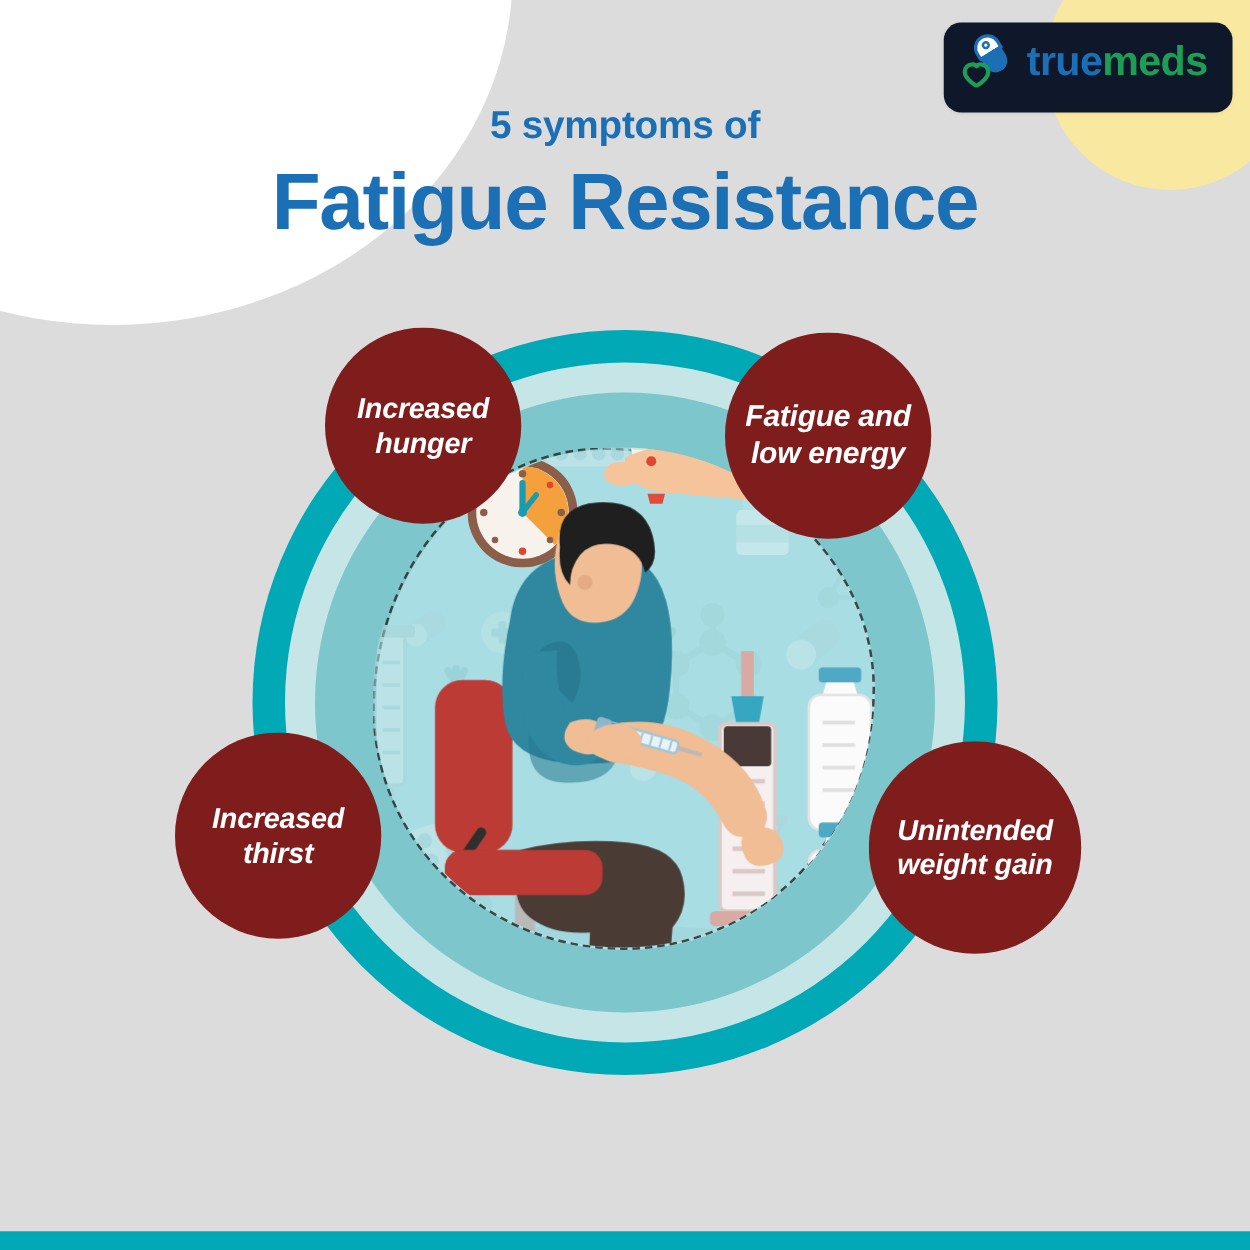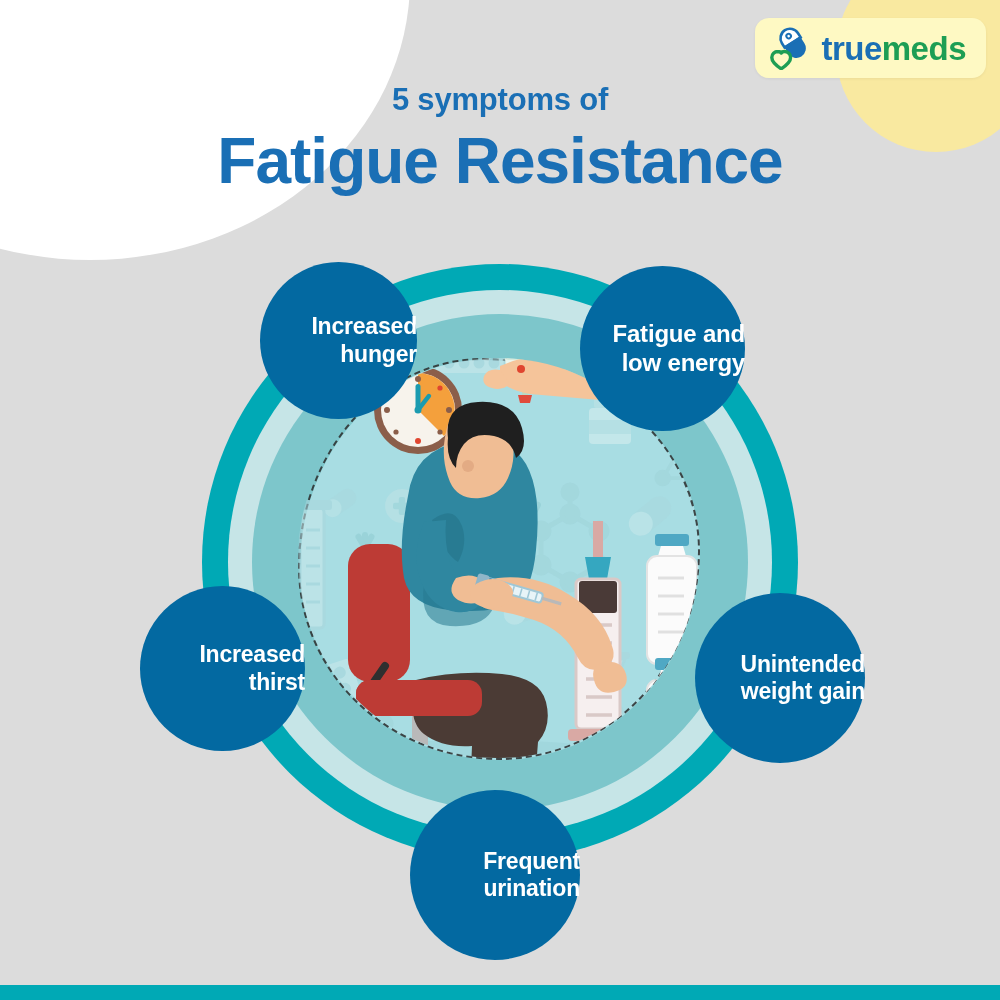--- a/index.html
+++ b/index.html
@@ -21,22 +21,22 @@
     position:absolute;right:-36px;top:-48px;width:200px;height:200px;
     background:#f9e9a0;border-radius:50%;
   }
   .bottom-bar{
     position:absolute;left:0;bottom:0;width:1000px;height:15px;background:#00a9b5;
   }
 
   
   .logo-pill{
     position:absolute;right:14px;top:18px;
-    background:#fef9c3;border-radius:14px;
-    padding:8px 20px 8px 14px;
+    background:#0f172a;border-radius:14px;
+    padding:8px 20px 20px 14px;
     display:flex;align-items:center;gap:8px;
     box-shadow:0 1px 3px rgba(0,0,0,.06);
   }
   .logo-mark{width:44px;height:44px;position:relative;flex:none;}
   .logo-text{font-size:33px;font-weight:bold;letter-spacing:-0.5px;line-height:1;}
   .logo-true{color:#1a6fb5;}
   .logo-meds{color:#1d9e54;}
 
   
   .headline{
@@ -72,24 +72,25 @@
   }
   .blob-dash{
     position:absolute;left:118px;top:110px;width:398px;height:398px;
     border:2px dashed #2b2b2b;
     border-radius:46% 54% 50% 50% / 52% 48% 52% 48%;
     opacity:.85;
   }
 
   
   .bubble{
-    position:absolute;border-radius:50%;background:#0369a1;
+    position:absolute;border-radius:50%;background:#7f1d1d;
     color:#ffffff;display:flex;align-items:center;justify-content:center;
-    text-align:right;font-weight:bold;line-height:1.18;
+    text-align:center;font-weight:bold;line-height:1.18;
     letter-spacing:-0.2px;
+    font-style:italic;
   }
   .b-hunger{left:80px;top:14px;width:157px;height:157px;font-size:23px;}
   .b-fatigue{left:400px;top:18px;width:165px;height:165px;font-size:24px;}
   .b-thirst{left:-40px;top:338px;width:165px;height:165px;font-size:23px;}
   .b-weight{left:515px;top:345px;width:170px;height:170px;font-size:23px;}
   .b-urination{left:230px;top:542px;width:170px;height:170px;font-size:23px;}
 
   
   .ill{position:absolute;left:0;top:0;width:640px;height:680px;}
 </style>
@@ -420,18 +421,17 @@
         <g>
           <rect x="176" y="432" width="126" height="36" rx="14" fill="#bd3b35"></rect>
         </g>
       </g>
     </svg>
 
     <div class="bubble b-hunger">Increased hunger</div>
     <div class="bubble b-fatigue">Fatigue and low energy</div>
     <div class="bubble b-weight">Unintended weight gain</div>
     <div class="bubble b-thirst">Increased thirst</div>
-    <div class="bubble b-urination">Frequent urination</div>
 
   </div>
 
   <div class="bottom-bar"></div>
 </div>
 
 </body></html>

